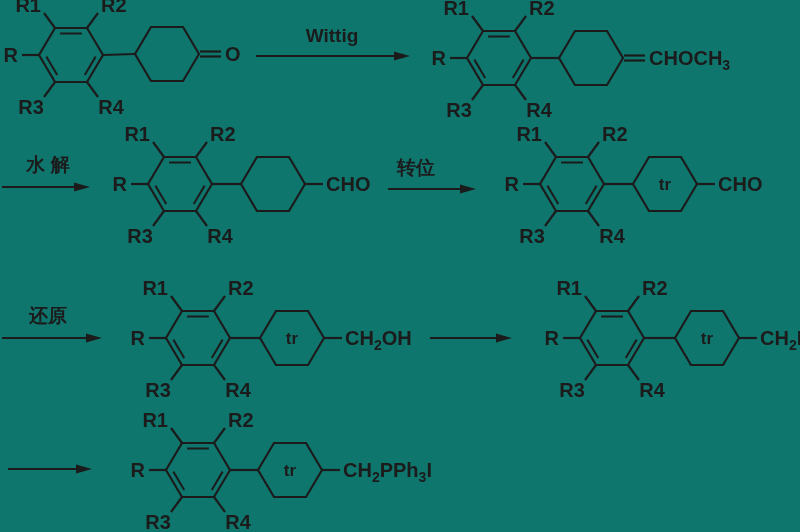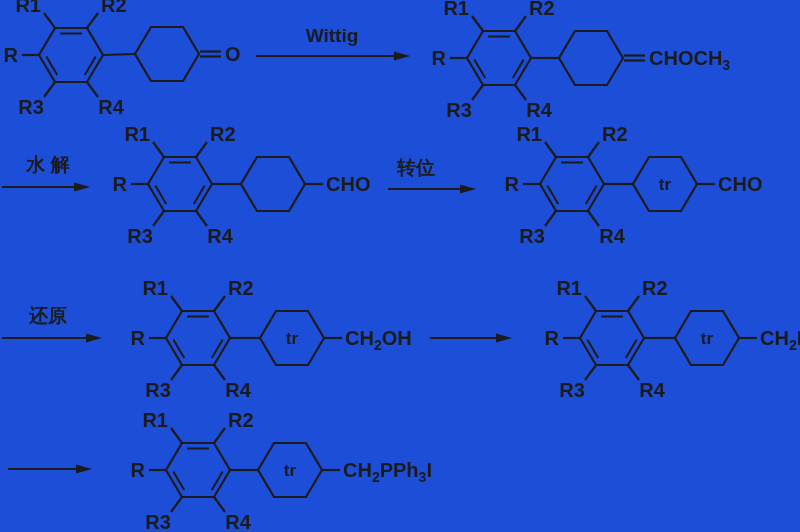--- a/index.html
+++ b/index.html
@@ -1,20 +1,20 @@
 <!DOCTYPE html>
 <html><head>
 <meta charset="utf-8">
 <style>
   html, body { margin: 0; padding: 0; background: #ffffff; }
   #canvas {
     position: relative;
     width: 800px;
     height: 532px;
-    background: #1d4ed8;
+    background: #0f766e;
     overflow: hidden;
   }
   svg text {
     font-family: "Liberation Sans", "DejaVu Sans", sans-serif;
     font-weight: 700;
     fill: #1b1b1b;
   }
 </style>
 </head>
 <body>

